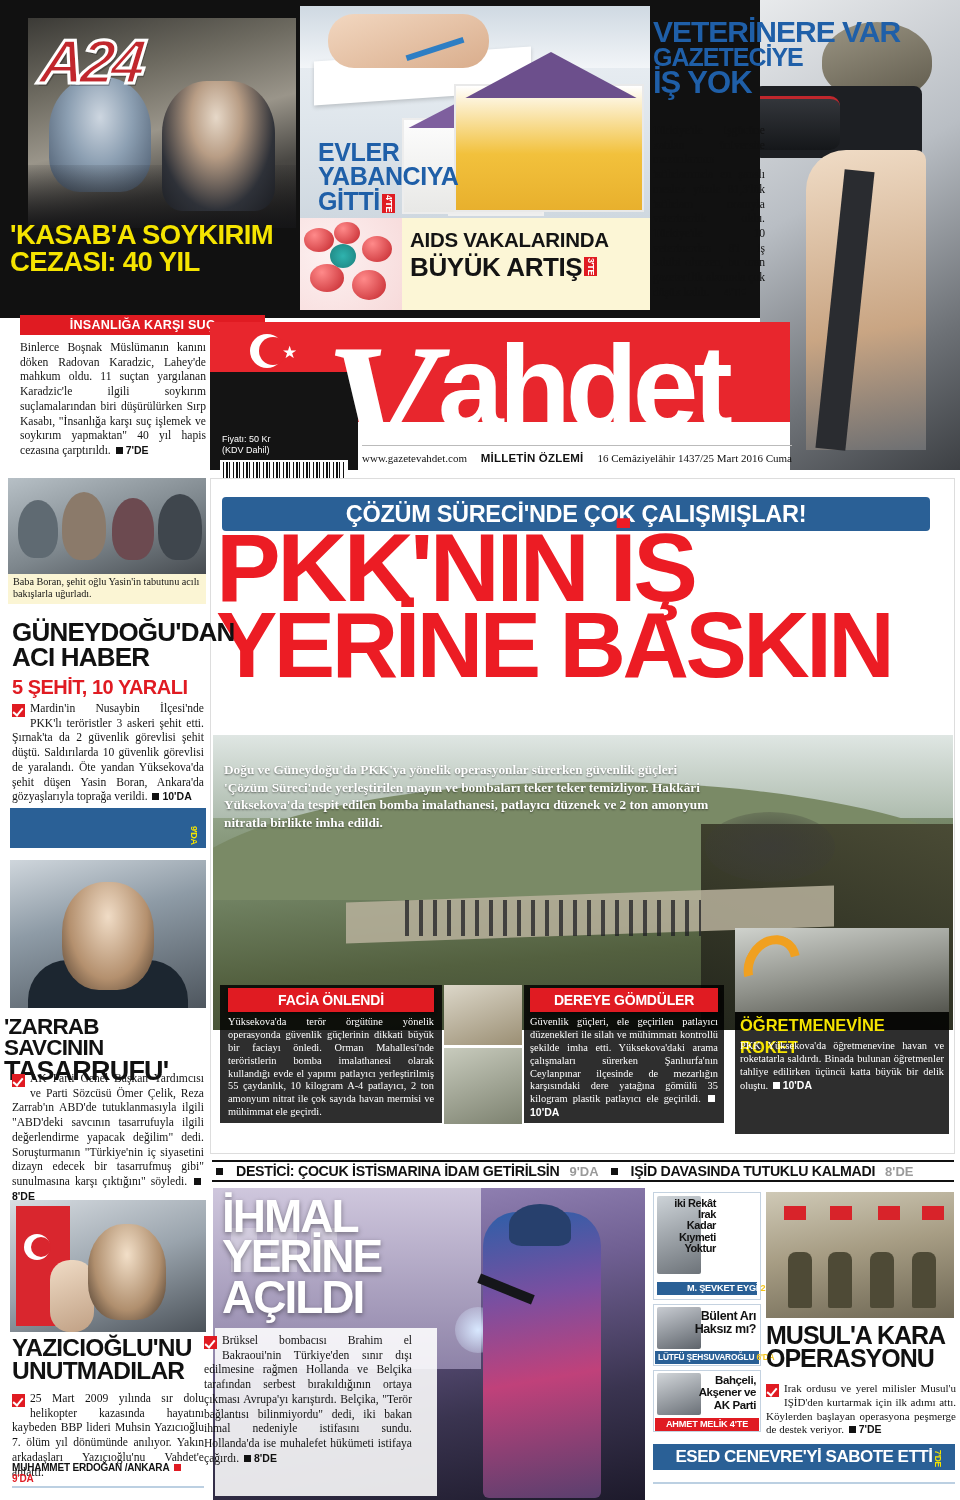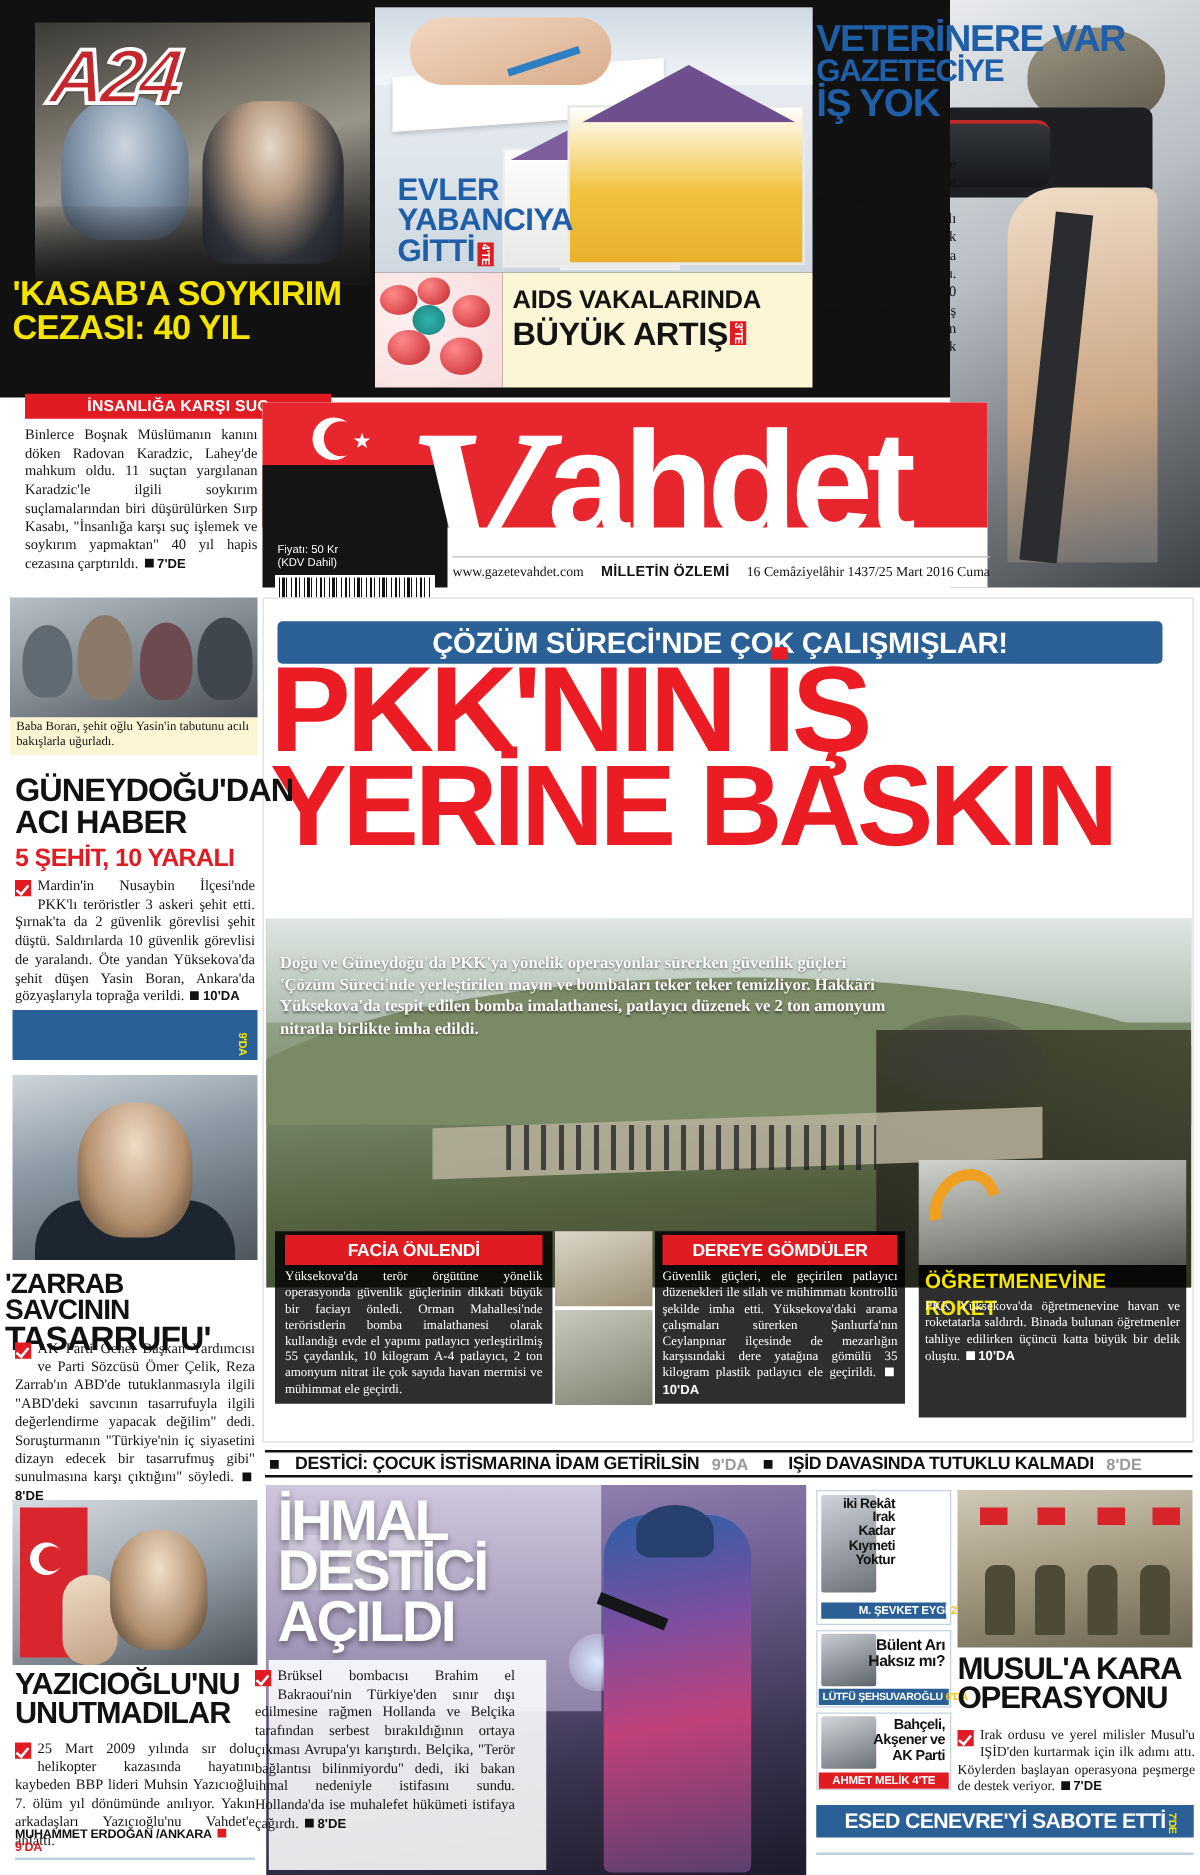--- a/index.html
+++ b/index.html
@@ -477,21 +477,21 @@
     <div class="win" style="left:18px;top:40px;width:26px;height:44px;"></div>
     <div class="win" style="left:58px;top:40px;width:26px;height:44px;"></div>
     <div class="win" style="left:98px;top:40px;width:26px;height:44px;"></div>
     <div class="glow"></div>
     <div class="sold"></div>
     <div class="helm"></div>
     <div class="gun"></div>
   </div>
   <div class="ih-head">
     <div>İHMAL</div>
-    <div>DESTİCİ</div>
+    <div>YERİNE</div>
     <div>AÇILDI</div>
   </div>
   <div class="ih-txtbg"></div>
   <div class="ih-txt body-txt">
     <span class="tick"></span>
     <span>Brüksel bombacısı Brahim el Bakraoui'nin Türkiye'den sınır dışı edilmesine rağmen Hollanda ve Belçika tarafından serbest bırakıldığının ortaya çıkması Avrupa'yı karıştırdı. Belçika, "Terör bağlantısı bilinmiyordu" dedi, iki bakan ihmal nedeniyle istifasını sundu. Hollanda'da ise muhalefet hükümeti istifaya çağırdı.</span>
     <span class="sq"></span><span class="pg">8'DE</span>
   </div>
 
   <div class="colbox c1"></div>

